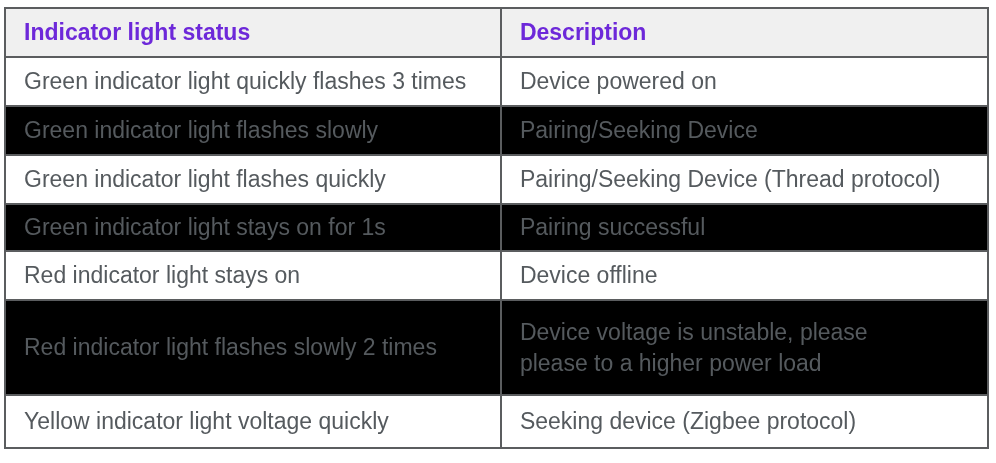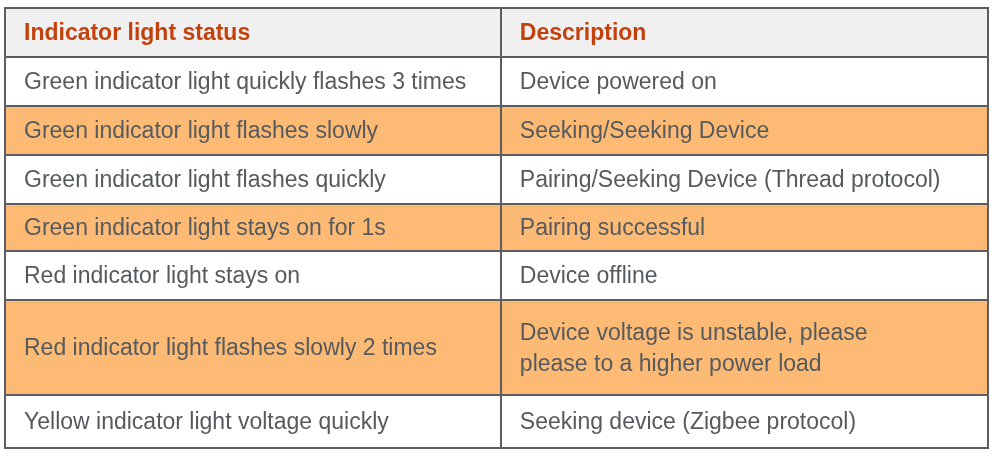--- a/index.html
+++ b/index.html
@@ -12,25 +12,25 @@
   }
   table.status-table td, table.status-table th {
     border: 2px solid #5b5d5f;
     padding: 0 0 0 18px;
     text-align: left;
     vertical-align: middle;
     font-size: 23px;
     line-height: 31px;
   }
   table.status-table th {
-    font-weight: bold; color: #c2410c; background: #f0f0f0; height: 47px;
+    font-weight: bold; color: #6d28d9; background: #f0f0f0; height: 47px;
   }
   col.c1 { width: 497px; }
   col.c2 { width: 488px; }
-  tr.shade td { background: #fdba74; }
+  tr.shade td { background: #000000; }
   tr.plain td { background: #ffffff; }
   tr.h48 td { height: 47px; margin-left: 36px; }
   tr.h46 td { height: 45px; margin-left: 43px; }
   tr.h94 td { height: 93px; }
   tr.h52 td { height: 51px; }
 </style>
 </head>
 <body>
 
 <table class="status-table">
@@ -44,21 +44,21 @@
       <th>Description</th>
     </tr>
   </thead>
   <tbody>
     <tr class="plain h48">
       <td>Green indicator light quickly flashes 3 times</td>
       <td>Device powered on</td>
     </tr>
     <tr class="shade h48">
       <td>Green indicator light flashes slowly</td>
-      <td>Seeking/Seeking Device</td>
+      <td>Pairing/Seeking Device</td>
     </tr>
     <tr class="plain h48">
       <td>Green indicator light flashes quickly</td>
       <td>Pairing/Seeking Device (Thread protocol)</td>
     </tr>
     <tr class="shade h46">
       <td>Green indicator light stays on for 1s</td>
       <td>Pairing successful</td>
     </tr>
     <tr class="plain h48">

